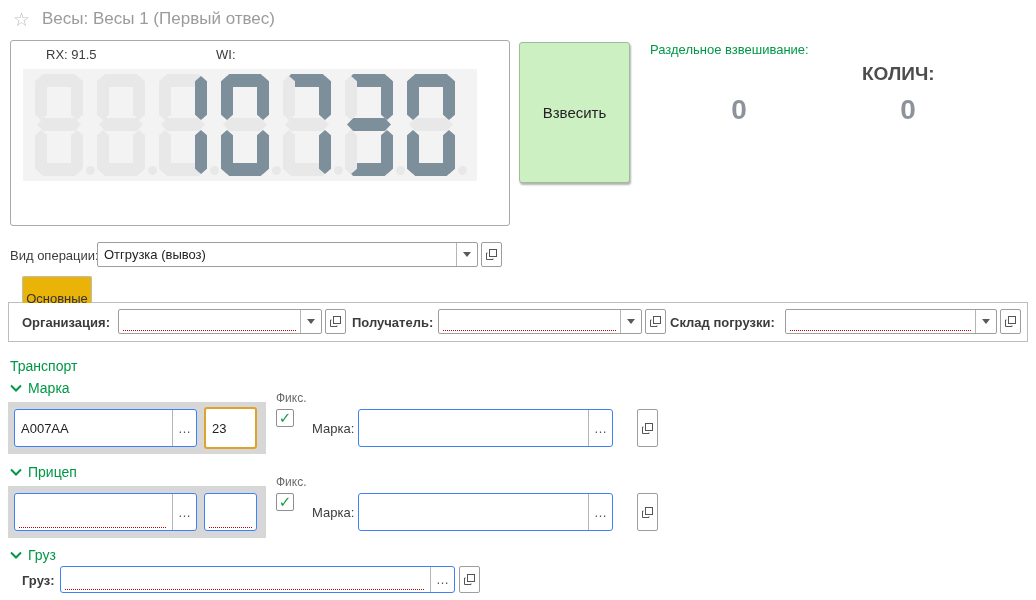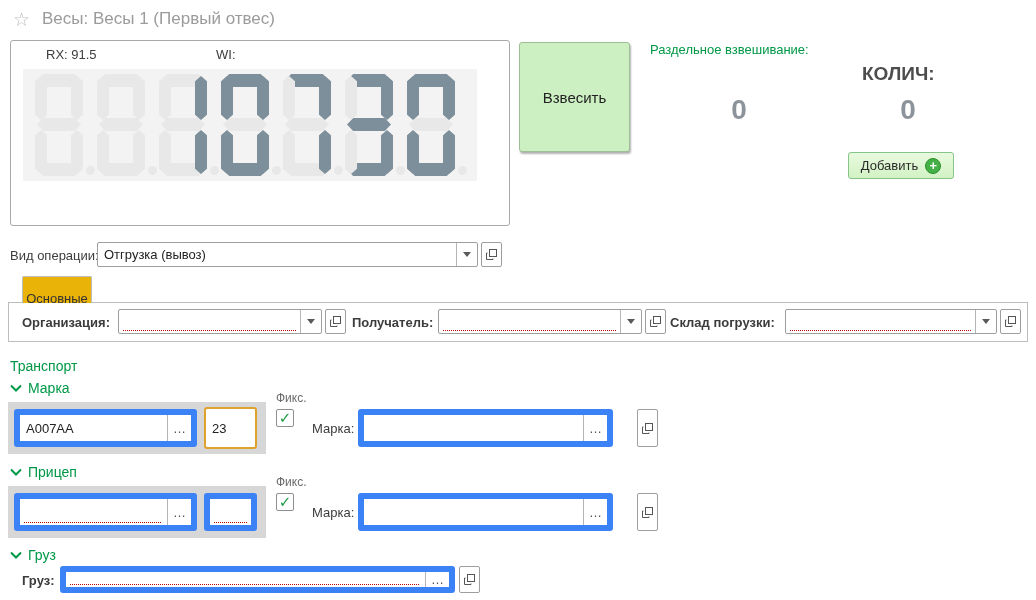--- a/index.html
+++ b/index.html
@@ -28,21 +28,21 @@
   .lcd-dot { position:absolute; left:51px; top:92px; width:9px; height:9px; border-radius:50%; background:#e8e8e8; }
   .lcd-bottom { position:absolute; left:0; top:148px; width:100%; height:28px; }
   .lcd-stable { position:absolute; left:14px; top:5px; font-size:13px; font-weight:bold; color:#111; }
   .lcd-ready { position:absolute; left:105px; top:5px; font-size:13px; font-weight:bold; color:#111; }
   .lcd-zero-link { position:absolute; left:303px; top:5px; font-size:11px; color:#fff;
                    background:#3e82c4; text-decoration:underline; padding:1px 4px; cursor:pointer; }
   .lcd-weight { position:absolute; left:362px; top:3px; width:65px; text-align:right; font-size:15px; color:#1a1a1a; }
   .lcd-unit { position:absolute; left:438px; top:1px; font-size:18px; font-weight:bold; color:#111; }
 
   
-  .weigh-btn { position:absolute; left:519px; top:42px; width:111px; height:110px;
+  .weigh-btn { position:absolute; left:519px; top:42px; width:111px; height:141px;
                background:#cdf0c3; border:1px solid #9fbd96; border-radius:3px;
                box-shadow:1px 2px 2px rgba(0,0,0,.3); font-size:15px; color:#222;
                display:flex; align-items:center; justify-content:center; cursor:pointer; }
 
   
   .sep-title { position:absolute; left:650px; top:42px; font-size:13px; color:#009846; }
   .mass-label { position:absolute; left:648px; top:63px; font-size:19px; font-weight:bold; color:#4d4d4d; }
   .count-label { position:absolute; left:862px; top:63px; font-size:19px; font-weight:bold; color:#4d4d4d; }
   .mass-value { position:absolute; left:648px; top:94px; width:182px; text-align:center;
                 font-size:28px; font-weight:bold; color:#8d939b; }
@@ -60,21 +60,21 @@
   .bold { font-weight:bold; }
   .combo { position:absolute; height:25px; background:#fff; border:1px solid #9e9e9e; border-radius:2px; display:flex; }
   .combo .txt { flex:1; position:relative; font-size:13px; color:#222; padding:4px 6px 0 6px; overflow:hidden; white-space:nowrap; }
   .dd-btn { width:21px; border-left:1px solid #b5b5b5; display:flex; align-items:center; justify-content:center; cursor:pointer; }
   .dd-arrow { width:0; height:0; border-left:4px solid transparent; border-right:4px solid transparent; border-top:5px solid #5a5a5a; }
   .sq-btn { position:absolute; width:21px; background:#fff; border:1px solid #9e9e9e; border-radius:2px;
             display:flex; align-items:center; justify-content:center; cursor:pointer; }
   .req-line { position:absolute; left:4px; right:4px; bottom:2px; border-bottom:1px dotted #c00000; }
   .dots-btn { width:24px; border-left:1px solid #b5b5b5; display:flex; align-items:center; justify-content:center;
               font-size:13px; color:#555; cursor:pointer; }
-  .inp-wrap { position:absolute; background:#fff; border:6px solid #3b82f6; border-radius:3px; display:flex; }
+  .inp-wrap { position:absolute; background:#fff; border:1px solid #3b82f6; border-radius:3px; display:flex; }
   .inp-wrap input { flex:1; min-width:0; border:none; outline:none; font-size:13px; color:#222;
                     padding:0 6px; background:transparent; font-family:inherit; position:relative; }
 
   
   .tab { position:absolute; left:22px; top:276px; width:70px; height:27px; background:#eab308;
          border:1px solid #bdbdbd; border-bottom:none; border-radius:2px 2px 0 0; z-index:2;
          font-size:13px; color:#333; text-align:center; padding-top:14px; cursor:pointer; }
   .panel { position:absolute; left:8px; top:302px; width:1020px; height:40px; border:1px solid #bdbdbd; z-index:1; }
 
   
@@ -171,24 +171,20 @@
         </div>
       </div>
   </div>
 
   <div class="weigh-btn">Взвесить</div>
 
   <div class="sep-title">Раздельное взвешивание:</div>
   <div class="count-label">КОЛИЧ:</div>
   <div class="mass-value">0</div>
   <div class="count-value">0</div>
-  <div class="add-btn">
-    <span>Добавить</span>
-    <span class="plus-icon">+</span>
-  </div>
 
   <div class="fld-label" style="left:10px; top:248px;">Вид операции:</div>
   <div class="combo" style="left:97px; top:242px; width:381px;">
     <div class="txt">Отгрузка (вывоз)</div>
     <div class="dd-btn">
         <div class="dd-arrow"></div>
       </div>
   </div>
   <div class="sq-btn" style="left:481px; top:242px; height:25px;">
     <svg class="open-icon-svg" width="13" height="13" viewBox="0 0 13 13">

